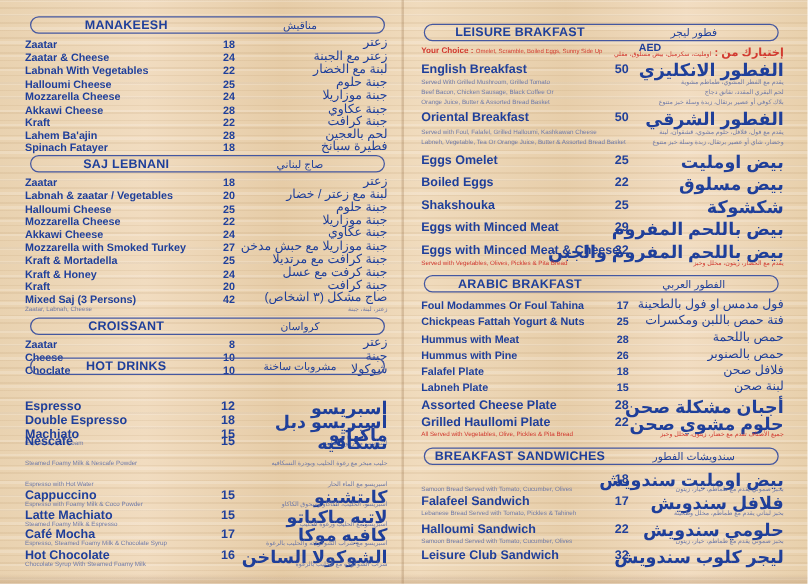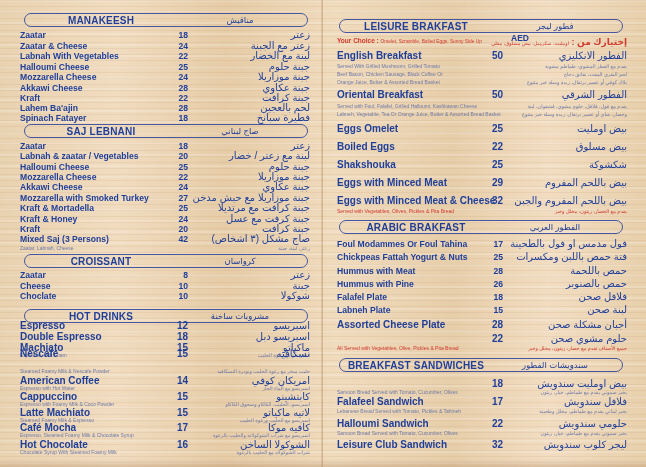--- a/index.html
+++ b/index.html
@@ -39,21 +39,21 @@
     position: absolute; left: 170px; width: 90px; text-align: center;
     font-size: 8.5px; color: #1f3f9a; direction: rtl;
   }
 
   .row { position: absolute; left: 20px; width: 290px; height: 10px; font-size: 8.6px; font-weight: bold; line-height: 10px; }
   .row .name { position: absolute; left: 0; white-space: nowrap; }
   .row .price { position: absolute; left: 138px; width: 30px; text-align: right; }
   .row .ar { position: absolute; right: 0; white-space: nowrap; direction: rtl; font-weight: normal; font-size: 10px; }
 
   .row.big { font-size: 10px; height: 12px; line-height: 12px; }
-  .row.big .ar { font-size: 10px; font-weight: normal; }
+  .row.big .ar { font-size: 14px; font-weight: bold; }
   .sub { position: absolute; left: 20px; width: 290px; height: 7px; font-size: 5px; line-height: 7px; color: #6f7aa8; }
   .sub .en { position: absolute; left: 0; white-space: nowrap; }
   .sub .ar { position: absolute; right: 0; white-space: nowrap; direction: rtl; }
   .sub.red { color: #d23a30; }
 
   .page.right .row, .page.right .sub { left: 14px; width: 290px; }
   .page.right .row .price { left: 140px; width: 26px; }
   .page.right .row.big { font-size: 10px; }
 
   .choice { position: absolute; left: 14px; top: 37px; width: 290px; height: 10px; }
@@ -190,21 +190,21 @@
       <span class="name">Cheese</span>
       <span class="price">10</span>
       <span class="ar">جبنة</span>
     </div>
   <div class="row" style="top:291px">
       <span class="name">Choclate</span>
       <span class="price">10</span>
       <span class="ar">شوكولا</span>
     </div>
 
-  <div class="section-header" style="top:309px">
+  <div class="section-header" style="top:286px">
     <span class="en">HOT DRINKS</span>
     <span class="ar">مشروبات ساخنة</span>
   </div>
   <div class="row big" style="top:320px">
       <span class="name">Espresso</span>
       <span class="price">12</span>
       <span class="ar">اسبريسو</span>
     </div>
   <div class="row big" style="top:331px">
       <span class="name">Double Espresso</span>
@@ -222,25 +222,20 @@
     </div>
   <div class="row big" style="top:348px">
       <span class="name">Nescafe</span>
       <span class="price">15</span>
       <span class="ar">نسكافيه</span>
     </div>
   <div class="sub" style="top:368px">
       <span class="en">Steamed Foamy Milk &amp; Nescafe Powder</span>
       <span class="ar">حليب مبخر مع رغوة الحليب وبودرة النسكافيه</span>
     </div>
-  <div class="row big" style="top:375px">
-      <span class="name">American Coffee</span>
-      <span class="price">14</span>
-      <span class="ar">امريكان كوفي</span>
-    </div>
   <div class="sub" style="top:385px">
       <span class="en">Espresso with Hot Water</span>
       <span class="ar">اسبريسو مع الماء الحار</span>
     </div>
   <div class="row big" style="top:391px">
       <span class="name">Cappuccino</span>
       <span class="price">15</span>
       <span class="ar">كابتشينو</span>
     </div>
   <div class="sub" style="top:401px">
@@ -383,20 +378,21 @@
       <span class="name">Labneh Plate</span>
       <span class="price">15</span>
       <span class="ar">لبنة صحن</span>
     </div>
   <div class="row big" style="top:319px">
       <span class="name">Assorted Cheese Plate</span>
       <span class="price">28</span>
       <span class="ar">أجبان مشكلة صحن</span>
     </div>
   <div class="row big" style="top:333px">
+      <span class="name">Grilled Haullomi Plate</span>
       <span class="price">22</span>
       <span class="ar">حلوم مشوي صحن</span>
     </div>
   <div class="sub red" style="top:345px">
       <span class="en">All Served with Vegetables, Olive, Pickles &amp; Pita Bread</span>
       <span class="ar">جميع الأصناف تقدم مع خضار، زيتون، مخلل وخبز</span>
     </div>
 
   <div class="section-header" style="top:358px">
     <span class="en">BREAKFAST SANDWICHES</span>

